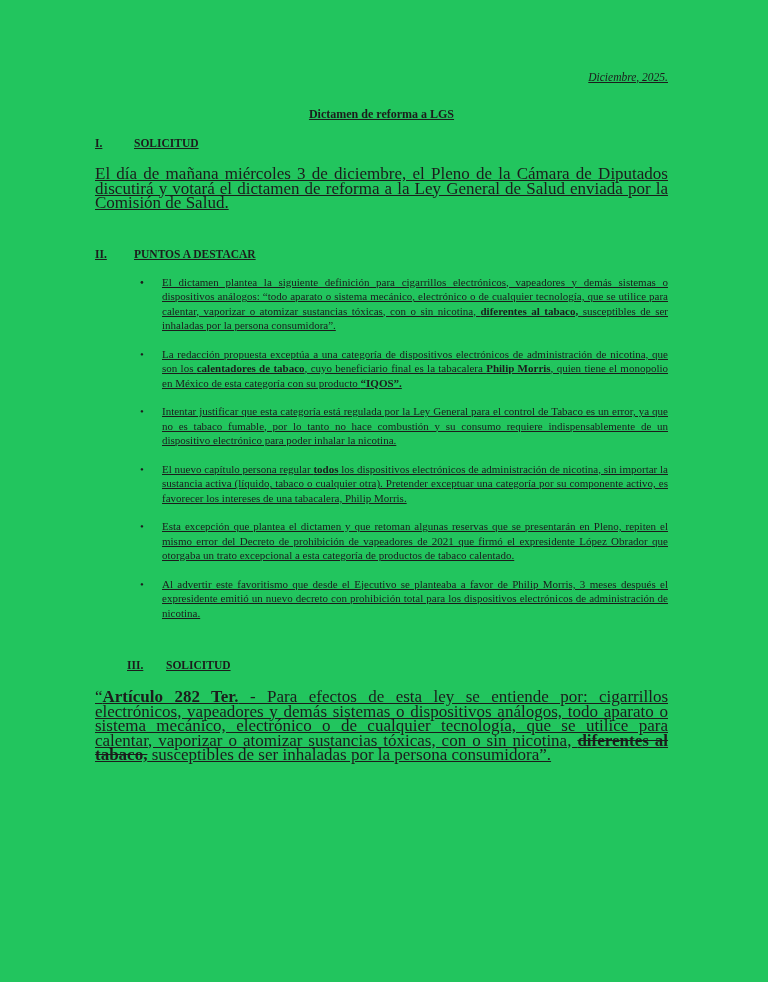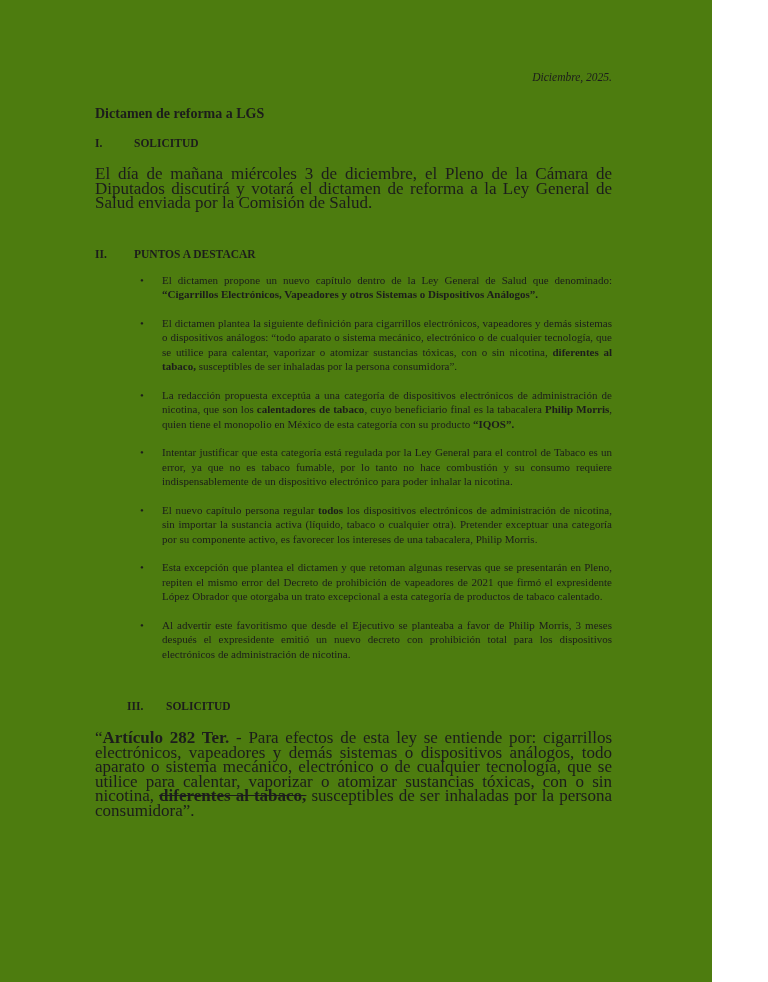--- a/index.html
+++ b/index.html
@@ -9,35 +9,37 @@
   }
   body {
     width: 768px;
     height: 982px;
     overflow: hidden;
     font-family: "Liberation Serif", "DejaVu Serif", serif;
     color: #1c1c1c;
   }
   .page {
     box-sizing: border-box;
-    width: 712px;
+    width: 768px;
     height: 982px;
     padding: 70px 100px 40px 95px;
-    background: #4d7c0f;
+    background: #22c55e;
+    text-decoration: underline;
   }
   .doc-date {
     text-align: right;
     font-style: italic;
     font-size: 11.5px;
     line-height: 14px;
     margin-bottom: 23px;
   }
   .doc-title {
+    text-align: center;
     font-weight: bold;
-    font-size: 14px;
+    font-size: 12px;
     line-height: 14px;
     margin-bottom: 15px;
   }
   .section-heading {
     font-weight: bold;
     font-size: 11.5px;
     line-height: 14px;
     display: flex;
   }
   .section-heading .numeral {
@@ -91,21 +93,20 @@
   <p class="body-par">El día de mañana miércoles 3 de diciembre, el Pleno de la Cámara de Diputados discutirá y votará el dictamen de reforma a la Ley General de Salud enviada por la Comisión de Salud.</p>
 
   <div class="section-heading heading-2">
     <span class="numeral">II.</span>
     <span>PUNTOS A DESTACAR</span>
   </div>
 
   <ul class="bullets">
     <li>
       <span class="marker">•</span>
-      <span><span>El dictamen propone un nuevo capítulo dentro de la Ley General de Salud que denominado: </span><span class="b">“Cigarrillos Electrónicos, Vapeadores y otros Sistemas o Dispositivos Análogos”.</span></span>
     </li>
     <li>
       <span class="marker">•</span>
       <span><span>El dictamen plantea la siguiente definición para cigarrillos electrónicos, vapeadores y demás sistemas o dispositivos análogos: “todo aparato o sistema mecánico, electrónico o de cualquier tecnología, que se utilice para calentar, vaporizar o atomizar sustancias tóxicas, con o sin nicotina, </span><span class="b">diferentes al tabaco,</span><span> susceptibles de ser inhaladas por la persona consumidora”.</span></span>
     </li>
     <li>
       <span class="marker">•</span>
       <span><span>La redacción propuesta exceptúa a una categoría de dispositivos electrónicos de administración de nicotina, que son los </span><span class="b">calentadores de tabaco</span><span>, cuyo beneficiario final es la tabacalera </span><span class="b">Philip Morris</span><span>, quien tiene el monopolio en México de esta categoría con su producto </span><span class="b">“IQOS”.</span></span>
     </li>
     <li>

